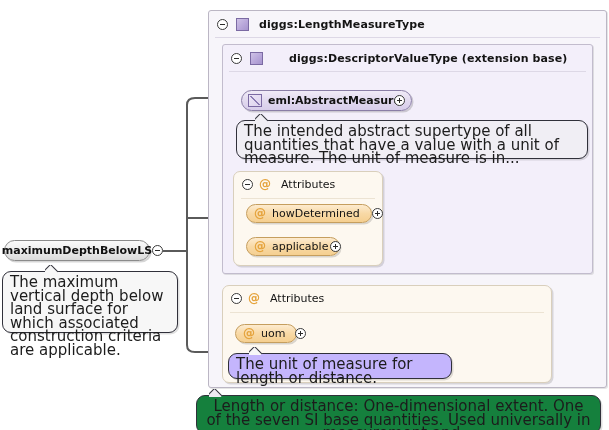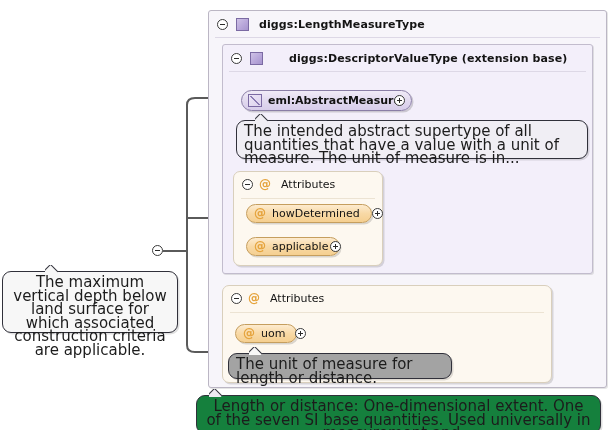--- a/index.html
+++ b/index.html
@@ -180,24 +180,24 @@
     position:absolute;top:-7px;width:14px;height:8px;overflow:hidden;
   }
   .balloon .tail::before{
     content:"";position:absolute;left:0;top:1px;width:10px;height:10px;
     background:#f0eef4;
     border-left:1px solid #30303a;border-top:1px solid #30303a;
     transform:rotate(45deg);transform-origin:center;
   }
   .balloon.b-abstract{left:236px;top:112px;width:352px;height:39px;}
   .balloon.b-abstract .tail{left:18px;}
-  .balloon.b-elem{left:2px;top:263px;width:176px;height:62px;background:#f7f7f7;text-align:center;}
+  .balloon.b-elem{left:2px;top:263px;width:176px;height:62px;background:#f7f7f7;}
   .balloon.b-elem .tail{left:42px;}
   .balloon.b-elem .tail::before{background:#f7f7f7;}
-  .balloon.b-uom{left:228px;top:345px;width:224px;height:22px;background:#a3a3a3;}
+  .balloon.b-uom{left:228px;top:345px;width:224px;height:22px;background:#c4b5fd;}
   .balloon.b-uom .tail{left:20px;}
   .balloon.b-uom .tail::before{background:#f8f8f8;}
   .balloon.b-bottom{left:196px;top:387px;width:405px;height:39px;background:#15803d;text-align:center;}
   .balloon.b-bottom .tail{left:12px;}
   .balloon.b-bottom .tail::before{background:#edeaf1;}
   svg.wires{position:absolute;left:0;top:0;width:609px;height:430px;pointer-events:none;}
 </style>
 </head>
 <body>
 
@@ -281,20 +281,23 @@
     <span class="at">@</span>
     <span class="acap-label">uom</span>
   </div>
   <span class="circ plus cap-plus uom"></span>
 
   <div class="balloon b-uom">
     <span class="tail"></span>
     <span>The unit of measure for length or distance.</span>
   </div>
 
+  <div class="capsule elem">
+    <span class="cap-label">maximumDepthBelowLS</span>
+  </div>
   <span class="circ cap-minus-elem"></span>
 
   <div class="balloon b-elem">
     <span class="tail"></span>
     <span>The maximum vertical depth below land surface for which associated construction criteria are applicable.</span>
   </div>
 
   <div class="balloon b-bottom">
     <span class="tail"></span>
     <span>Length or distance: One-dimensional extent. One of the seven SI base quantities. Used universally in measurement and...</span>

